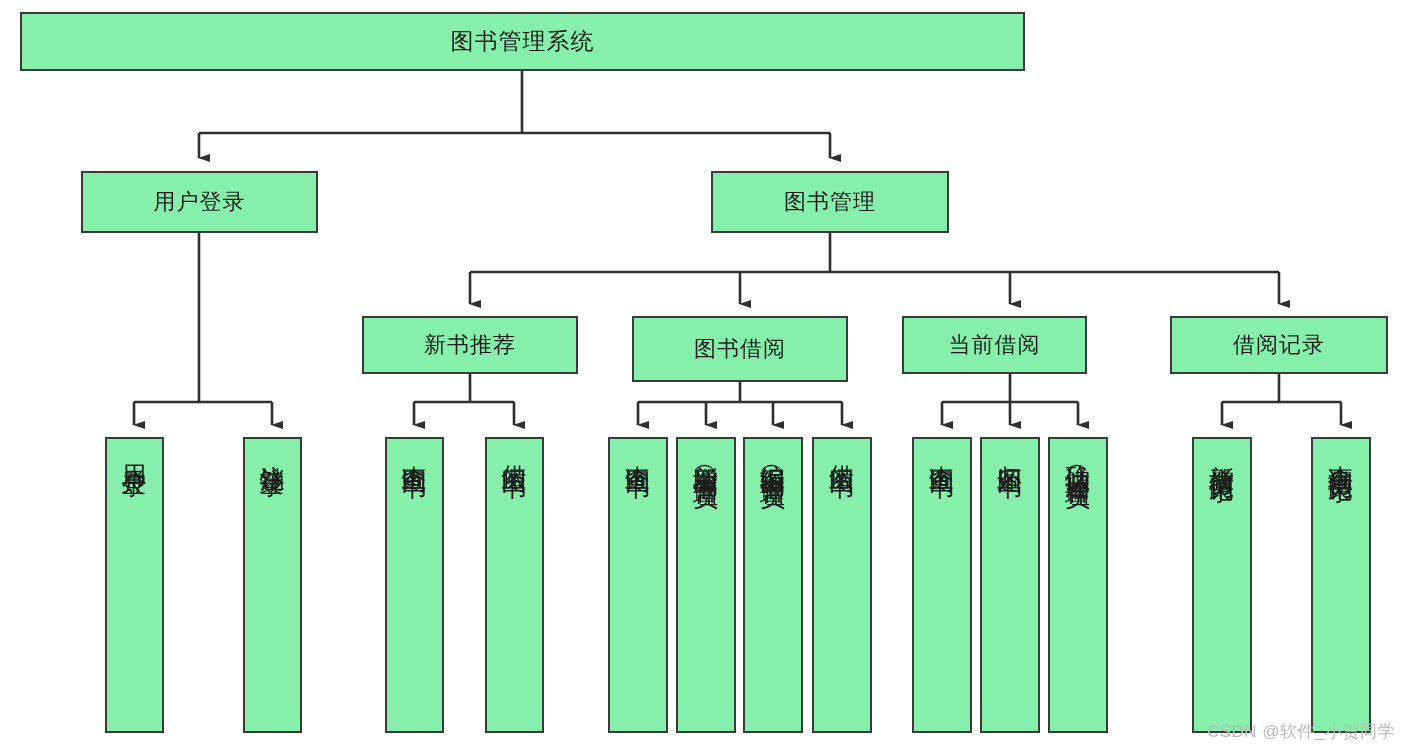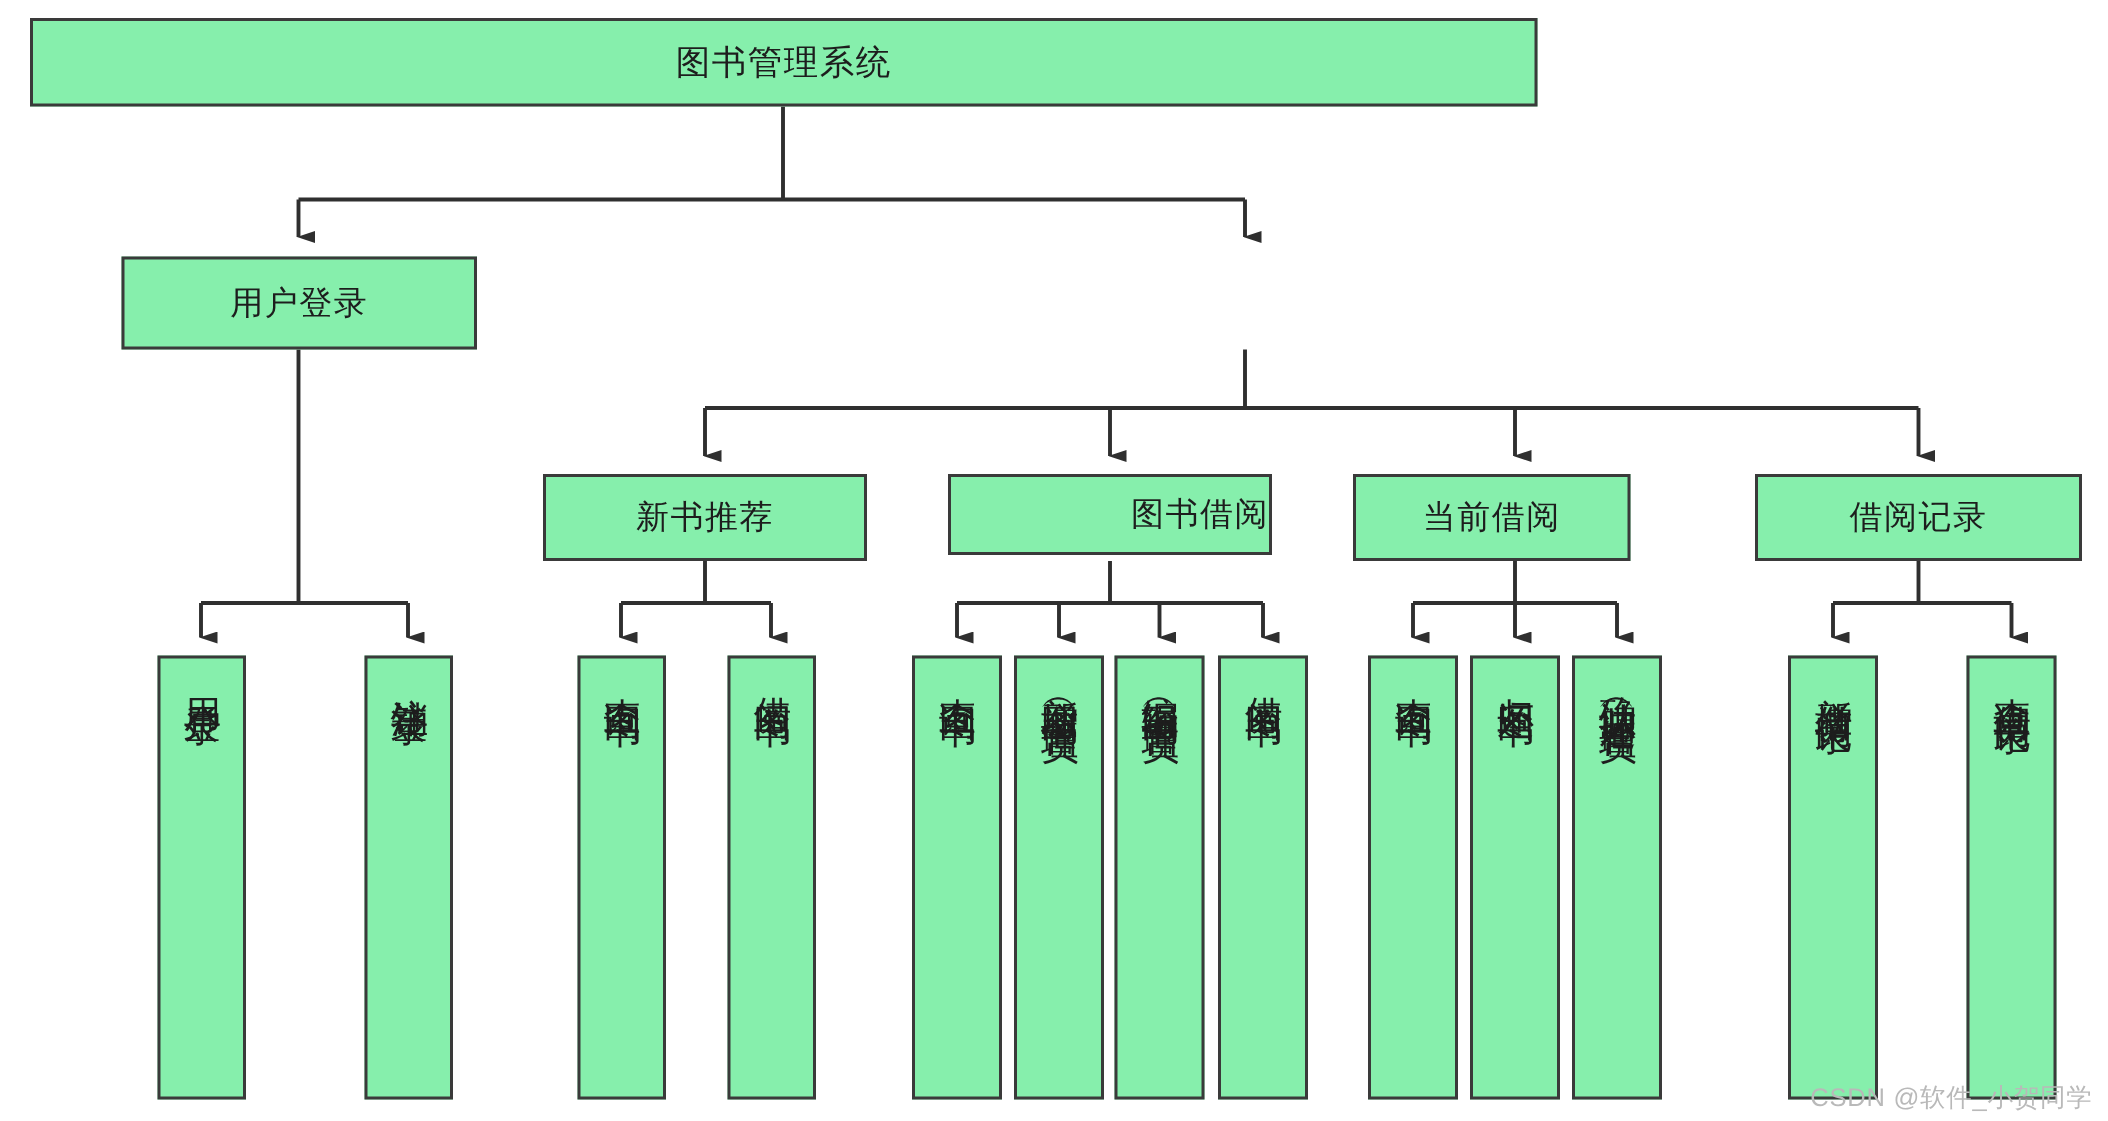--- a/index.html
+++ b/index.html
@@ -120,26 +120,29 @@
   </svg>
 
   <div class="node root" style="left:20px;top:12px;width:1005px;height:59px;">
     <span class="lbl">图书管理系统</span>
   </div>
 
   <div class="node" style="left:81px;top:171px;width:237px;height:62px;">
     <span class="lbl">用户登录</span>
   </div>
 
+  <div class="node" style="left:711px;top:171px;width:238px;height:62px;">
+    <span class="lbl">图书管理</span>
+  </div>
 
   <div class="node" style="left:362px;top:316px;width:216px;height:58px;">
     <span class="lbl">新书推荐</span>
   </div>
 
-  <div class="node" style="left:632px;top:316px;width:216px;height:54px;justify-content:flex-end;">
+  <div class="node" style="left:632px;top:316px;width:216px;height:66px;">
     <span class="lbl">图书借阅</span>
   </div>
 
   <div class="node" style="left:902px;top:316px;width:185px;height:58px;">
     <span class="lbl">当前借阅</span>
   </div>
 
   <div class="node" style="left:1170px;top:316px;width:218px;height:58px;">
     <span class="lbl">借阅记录</span>
   </div>

